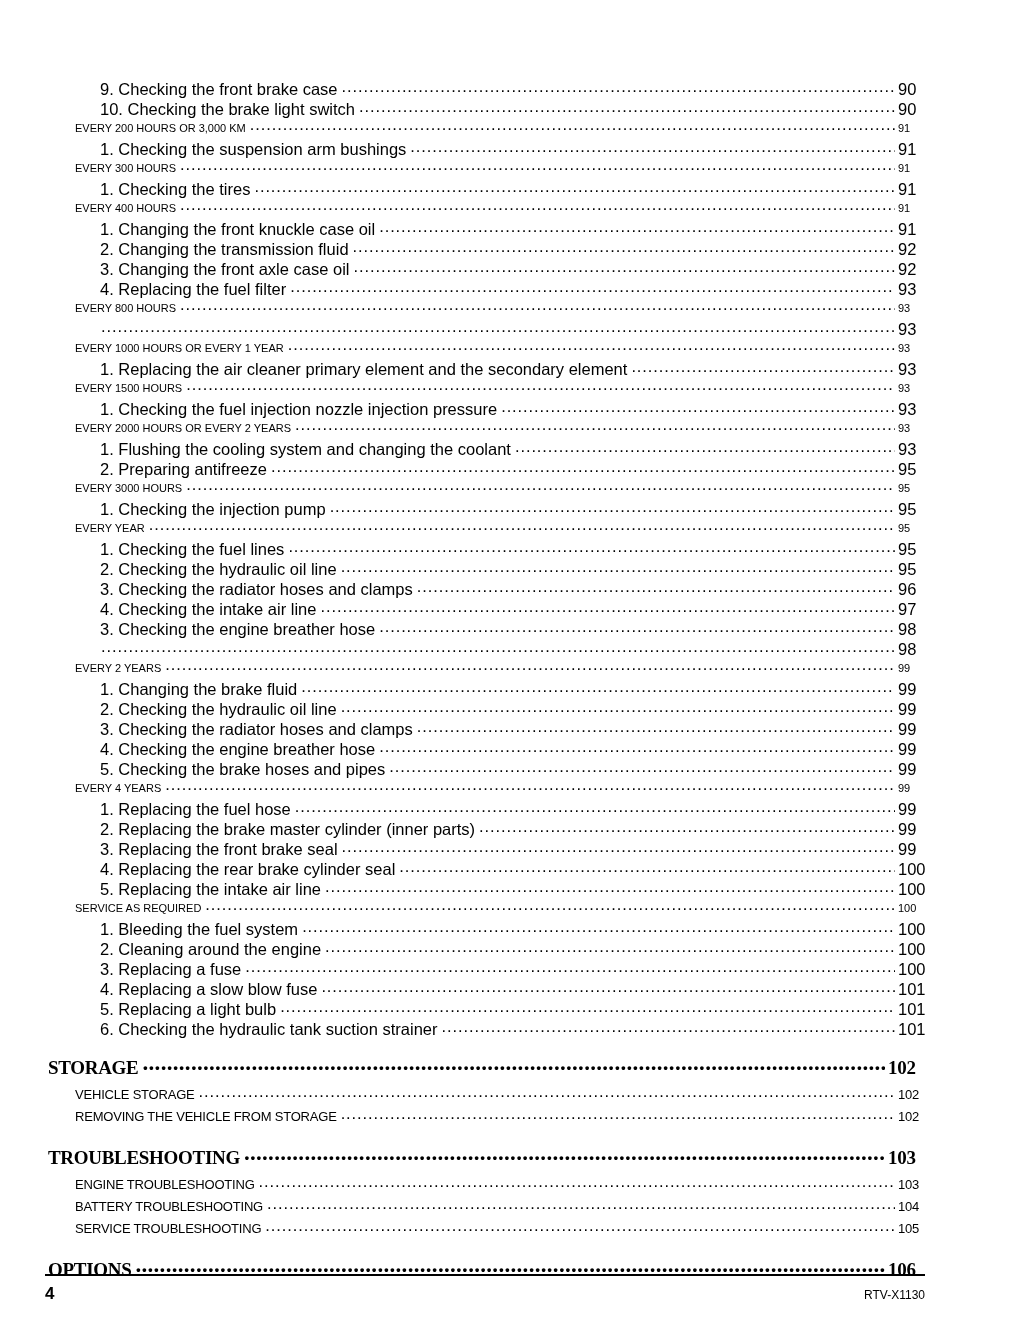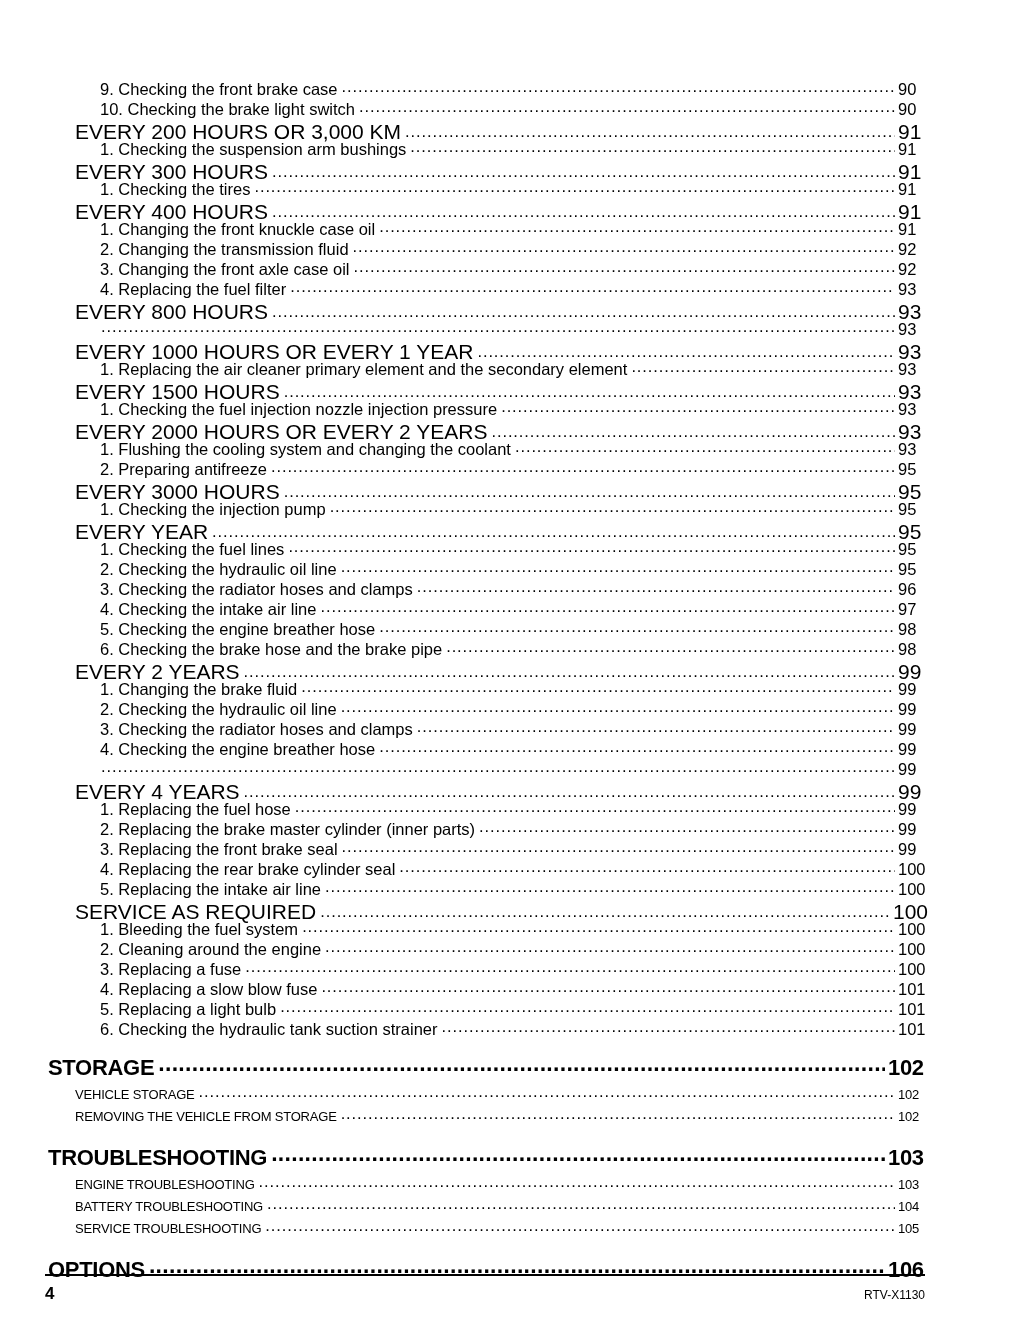--- a/index.html
+++ b/index.html
@@ -62,26 +62,27 @@
     bottom: 0;
     white-space: nowrap;
   }
   .toc-page {
     flex: 0 0 auto;
     padding-left: 2px;
   }
 
   
   .lvl-major {
-    font-size: 22px;
+    font-size: 19px;
     font-weight: bold;
     line-height: 32px;
     height: 32px;
     letter-spacing: -0.3px;
     margin-top: 14px;
+    font-family: Liberation Serif, serif;
   }
   .lvl-major .toc-dots::before {
     font-size: 23px;
     font-weight: bold;
     letter-spacing: 0.3px;
   }
   .lvl-major .toc-page {
     min-width: 40px;
   }
 
@@ -95,21 +96,21 @@
   }
   .lvl-sub .toc-dots::before {
     font-size: 16.5px;
   }
   .lvl-sub .toc-page {
     min-width: 30px;
   }
 
   
   .lvl-1 {
-    font-size: 21px;
+    font-size: 11px;
     line-height: 20px;
     height: 20px;
     padding-left: 27px;
   }
   .lvl-1 .toc-dots::before {
     font-size: 16.5px;
   }
   .lvl-1 .toc-page {
     min-width: 30px;
   }
@@ -288,26 +289,25 @@
         <span class="toc-label">3. Checking the radiator hoses and clamps</span>
         <span class="toc-dots"></span>
         <span class="toc-page">96</span>
       </div>
       <div class="toc-row lvl-2">
         <span class="toc-label">4. Checking the intake air line</span>
         <span class="toc-dots"></span>
         <span class="toc-page">97</span>
       </div>
       <div class="toc-row lvl-2">
-        <span class="toc-label">5. Checking the engine breather hose</span>
+        <span class="toc-label">3. Checking the engine breather hose</span>
         <span class="toc-dots"></span>
         <span class="toc-page">98</span>
       </div>
       <div class="toc-row lvl-2">
-        <span class="toc-label">6. Checking the brake hose and the brake pipe</span>
         <span class="toc-dots"></span>
         <span class="toc-page">98</span>
       </div>
       <div class="toc-row lvl-1">
         <span class="toc-label">EVERY 2 YEARS</span>
         <span class="toc-dots"></span>
         <span class="toc-page">99</span>
       </div>
       <div class="toc-row lvl-2">
         <span class="toc-label">1. Changing the brake fluid</span>
@@ -323,20 +323,21 @@
         <span class="toc-label">3. Checking the radiator hoses and clamps</span>
         <span class="toc-dots"></span>
         <span class="toc-page">99</span>
       </div>
       <div class="toc-row lvl-2">
         <span class="toc-label">4. Checking the engine breather hose</span>
         <span class="toc-dots"></span>
         <span class="toc-page">99</span>
       </div>
       <div class="toc-row lvl-2">
+        <span class="toc-label">5. Checking the brake hoses and pipes</span>
         <span class="toc-dots"></span>
         <span class="toc-page">99</span>
       </div>
       <div class="toc-row lvl-1">
         <span class="toc-label">EVERY 4 YEARS</span>
         <span class="toc-dots"></span>
         <span class="toc-page">99</span>
       </div>
       <div class="toc-row lvl-2">
         <span class="toc-label">1. Replacing the fuel hose</span>

